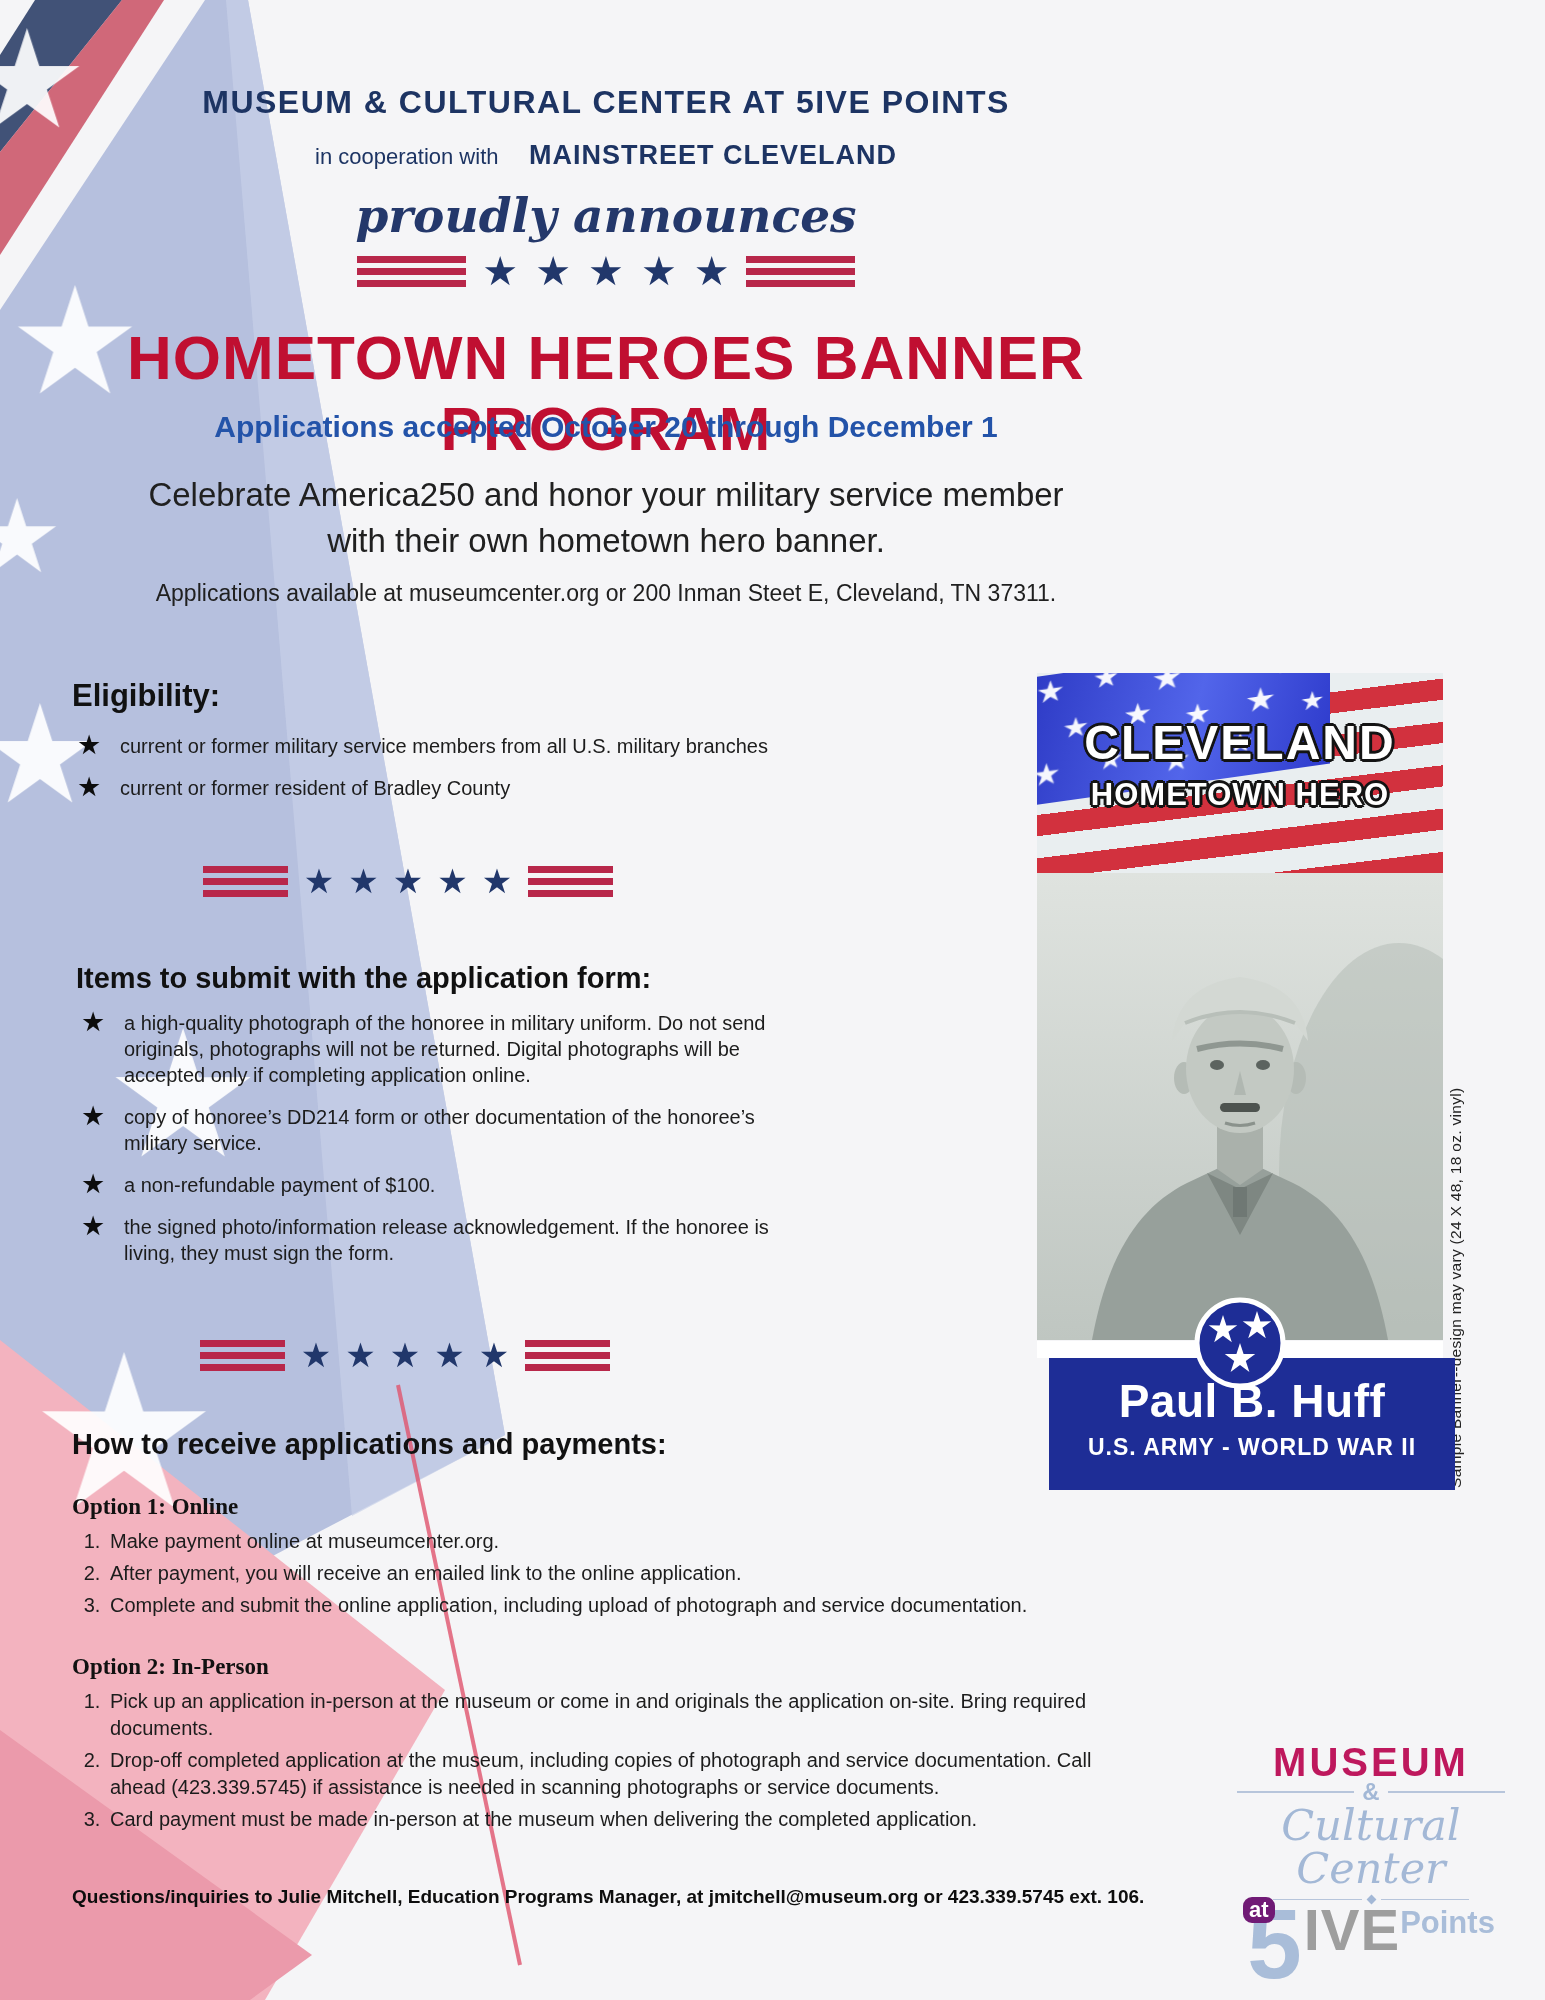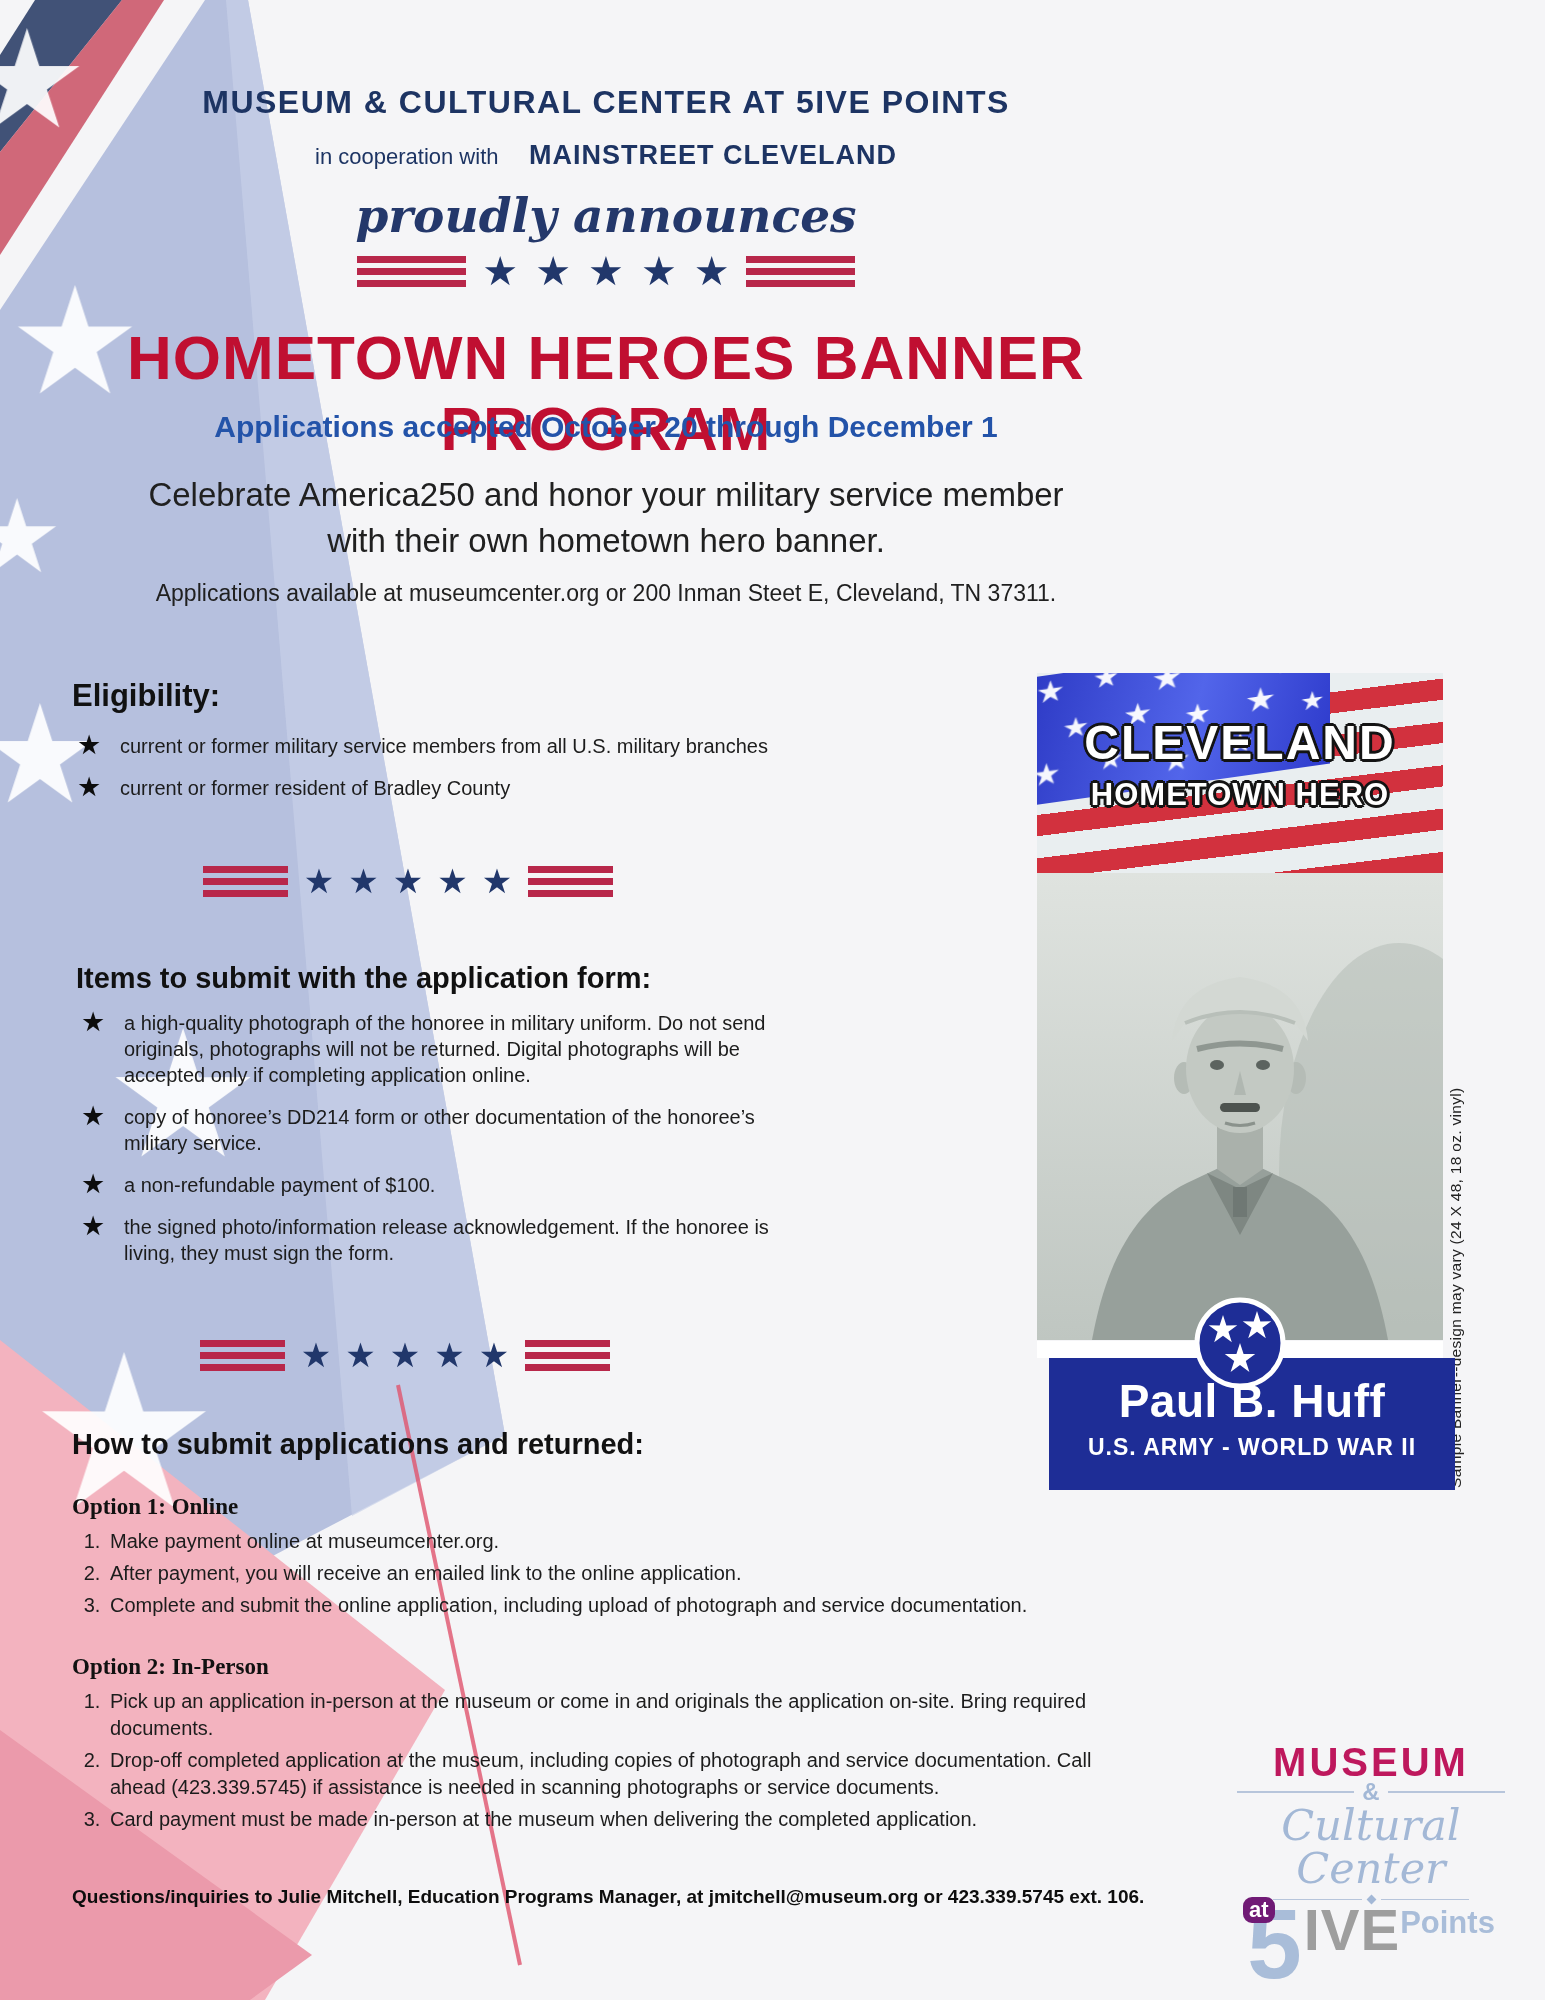--- a/index.html
+++ b/index.html
@@ -183,21 +183,21 @@
       <span class="txt">the signed photo/information release acknowledgement. If the honoree is living, they must sign the form.</span>
     </div>
   </div>
 
   <div class="divider small d3">
     <span class="stripes"></span>
     <span class="div-stars">★★★★★</span>
     <span class="stripes"></span>
   </div>
 
-  <div class="sec-h h-howto">How to submit applications and returned:</div>
+  <div class="sec-h h-howto">How to receive applications and payments:</div>
 
   <div class="h-opt h-opt1">Option 1: Online</div>
   <ol class="steps ol1">
     <li>Make payment online at museumcenter.org.</li>
     <li>After payment, you will receive an emailed link to the online application.</li>
     <li>Complete and submit the online application, including upload of photograph and service documentation.</li>
   </ol>
 
   <div class="h-opt h-opt2">Option 2: In-Person</div>
   <ol class="steps ol2">

